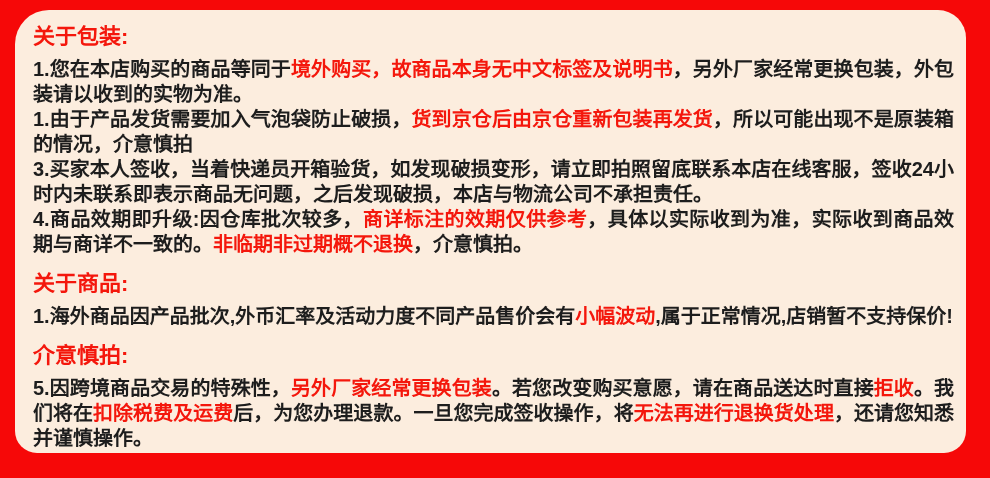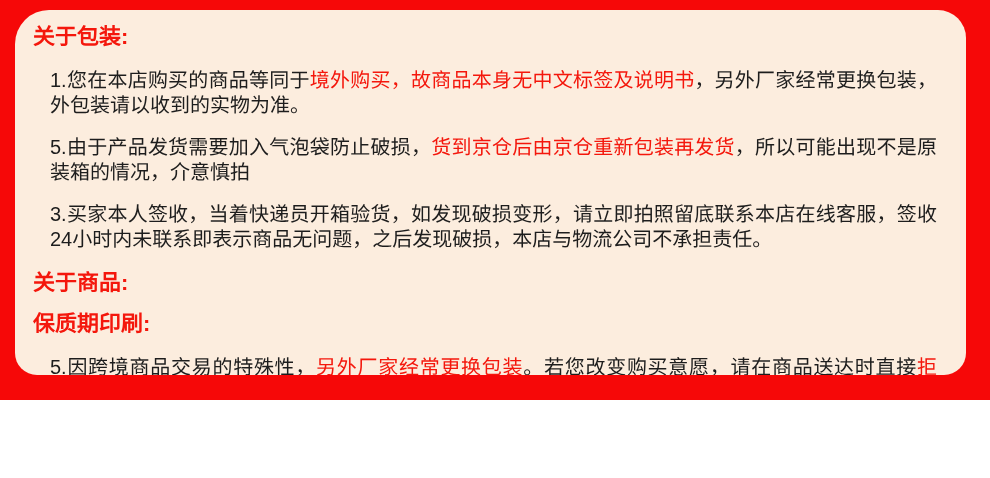--- a/index.html
+++ b/index.html
@@ -12,21 +12,21 @@
   html, body { margin: 0; padding: 0; }
   body {
     width: 990px;
     height: 478px;
     font-family: "Liberation Sans", "DejaVu Sans", sans-serif;
     overflow: hidden;
   }
   .page {
     position: relative;
     width: 990px;
-    height: 400px;
+    height: 478px;
     background: var(--bg-red);
   }
   .card {
     position: absolute;
     left: 15px;
     top: 10px;
     right: 24px;
     bottom: 25px;
     background: var(--panel-cream);
     border-radius: 34px 28px 22px 22px;
@@ -37,36 +37,38 @@
     font-size: 22px;
     line-height: 28px;
     font-weight: 700;
     color: var(--accent-red);
     margin: 13px 0 6px 0;
   }
   .section-title:first-child { margin-top: 0; }
   .notice-paragraph {
     font-size: 20px;
     line-height: 25px;
-    font-weight: 400;
+    font-weight: 700;
     color: var(--body-text);
-    margin: 17px;
+    margin: 0;
     text-align: justify;
   }
   .seg { color: var(--body-text); }
   .seg.red { color: var(--accent-red); }
 </style>
 </head>
 <body>
 
 <div class="page">
   <div class="card">
     <div id="sections">
         <h2 class="section-title">关于包装:</h2>
         <p class="notice-paragraph"><span class="seg">1.您在本店购买的商品等同于</span><span class="seg red">境外购买，故商品本身无中文标签及说明书</span><span class="seg">，另外厂家经常更换包装，外包装请以收到的实物为准。</span></p>
-        <p class="notice-paragraph"><span class="seg">5.由于产品发货需要加入气泡袋防止破损，</span><span class="seg red">货到京仓后由京仓重新包装再发货</span><span class="seg">，所以可能出现不是原装箱的情况，介意慎拍</span></p>
+        <p class="notice-paragraph"><span class="seg">1.由于产品发货需要加入气泡袋防止破损，</span><span class="seg red">货到京仓后由京仓重新包装再发货</span><span class="seg">，所以可能出现不是原装箱的情况，介意慎拍</span></p>
         <p class="notice-paragraph"><span class="seg">3.买家本人签收，当着快递员开箱验货，如发现破损变形，请立即拍照留底联系本店在线客服，签收24小时内未联系即表示商品无问题，之后发现破损，本店与物流公司不承担责任。</span></p>
+        <p class="notice-paragraph"><span class="seg">4.商品效期即升级:因仓库批次较多，</span><span class="seg red">商详标注的效期仅供参考</span><span class="seg">，具体以实际收到为准，实际收到商品效期与商详不一致的。</span><span class="seg red">非临期非过期概不退换</span><span class="seg">，介意慎拍。</span></p>
         <h2 class="section-title">关于商品:</h2>
-        <h2 class="section-title">保质期印刷:</h2>
+        <p class="notice-paragraph"><span class="seg">1.海外商品因产品批次,外币汇率及活动力度不同产品售价会有</span><span class="seg red">小幅波动</span><span class="seg">,属于正常情况,店销暂不支持保价!</span></p>
+        <h2 class="section-title">介意慎拍:</h2>
         <p class="notice-paragraph"><span class="seg">5.因跨境商品交易的特殊性，</span><span class="seg red">另外厂家经常更换包装</span><span class="seg">。若您改变购买意愿，请在商品送达时直接</span><span class="seg red">拒收</span><span class="seg">。我们将在</span><span class="seg red">扣除税费及运费</span><span class="seg">后，为您办理退款。一旦您完成签收操作，将</span><span class="seg red">无法再进行退换货处理</span><span class="seg">，还请您知悉并谨慎操作。</span></p>
       </div>
   </div>
 </div>
 
 </body></html>

